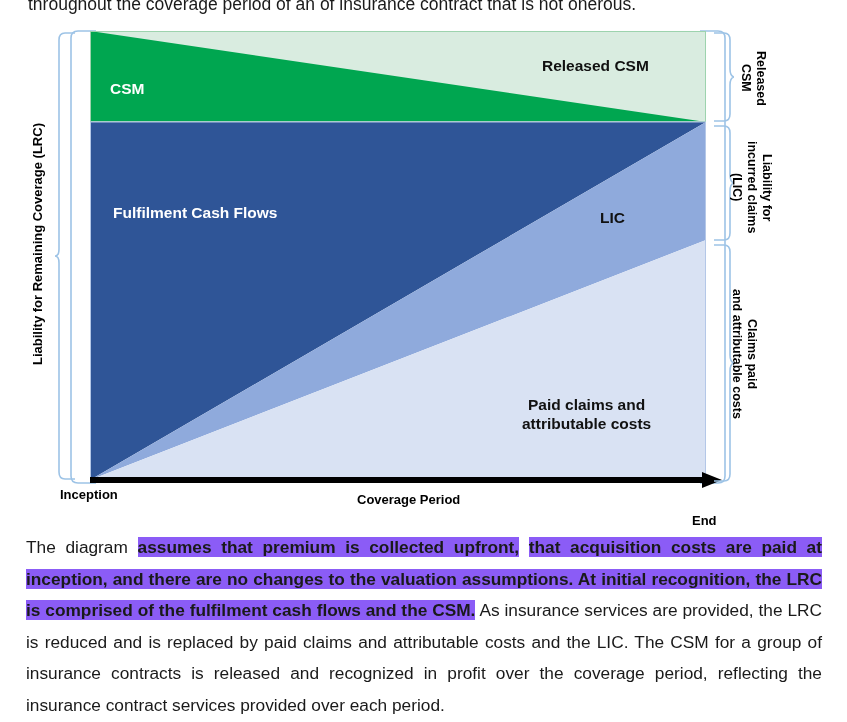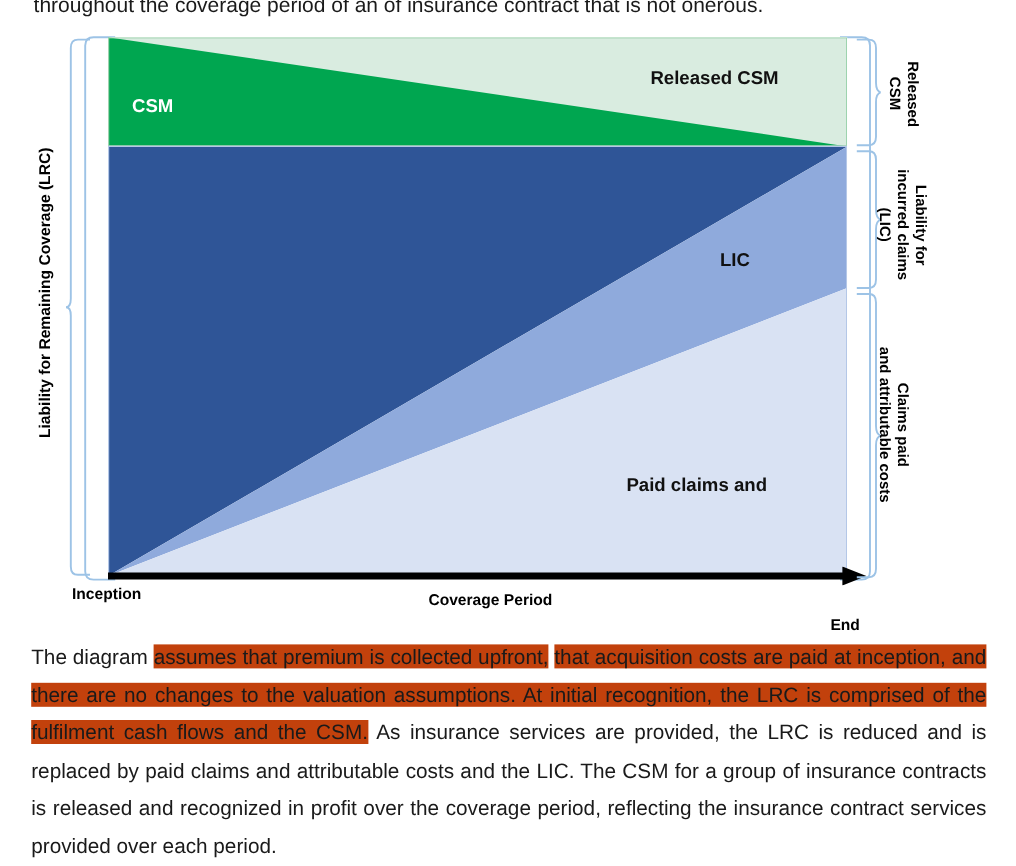--- a/index.html
+++ b/index.html
@@ -103,21 +103,21 @@
   
   .body-text {
     position: absolute;
     left: 26px; top: 532px;
     width: 796px;
     font-size: 17.3px;
     line-height: 31.5px;
     color: #1a1a1a;
     text-align: justify;
   }
-  .hl { background: #c2410c; }
+  .hl { background: #8b5cf6; font-weight: bold; }
 </style>
 </head>
 <body>
 
 <div class="top-line">throughout the coverage period of an of insurance contract that is not onerous.</div>
 
 <div class="figure">
 
   <svg class="brk" style="left:68px; top:28px;" width="660" height="458" viewBox="0 0 660 458">
     <path d="M28 3 L10 3 Q3 3 3 10 L3 448 Q3 455 10 455 L28 455" fill="none" stroke="#9dc3e6" stroke-width="1.6"></path>
@@ -141,26 +141,28 @@
       <rect x="0.5" y="0.5" width="615" height="90" fill="none" stroke="#9dd3ae" stroke-width="1"></rect>
       <rect x="0.5" y="91" width="615" height="357.5" fill="none" stroke="#b4c7e7" stroke-width="1"></rect>
     </svg>
   </div>
 
   <div class="lbl lbl-csm">CSM</div>
 
   <div class="lbl lbl-rel">Released CSM</div>
 
   <div class="lbl lbl-fcf">
+    <span>Fulfilment Cash Flows</span>
   </div>
 
   <div class="lbl lbl-lic">LIC</div>
 
   <div class="lbl lbl-paid">
     <span>Paid claims and</span>
+    <span>attributable costs</span>
   </div>
 
   <svg class="axis-arrow" width="636" height="16" viewBox="0 0 636 16">
     <line x1="4" y1="8" x2="618" y2="8" stroke="#000000" stroke-width="6"></line>
     <polygon points="616,0 636,8 616,16" fill="#000000"></polygon>
   </svg>
 
   <div class="ax-txt ax-inception">Inception</div>
   <div class="ax-txt ax-coverage">Coverage Period</div>
   <div class="ax-txt ax-end">End</div>

